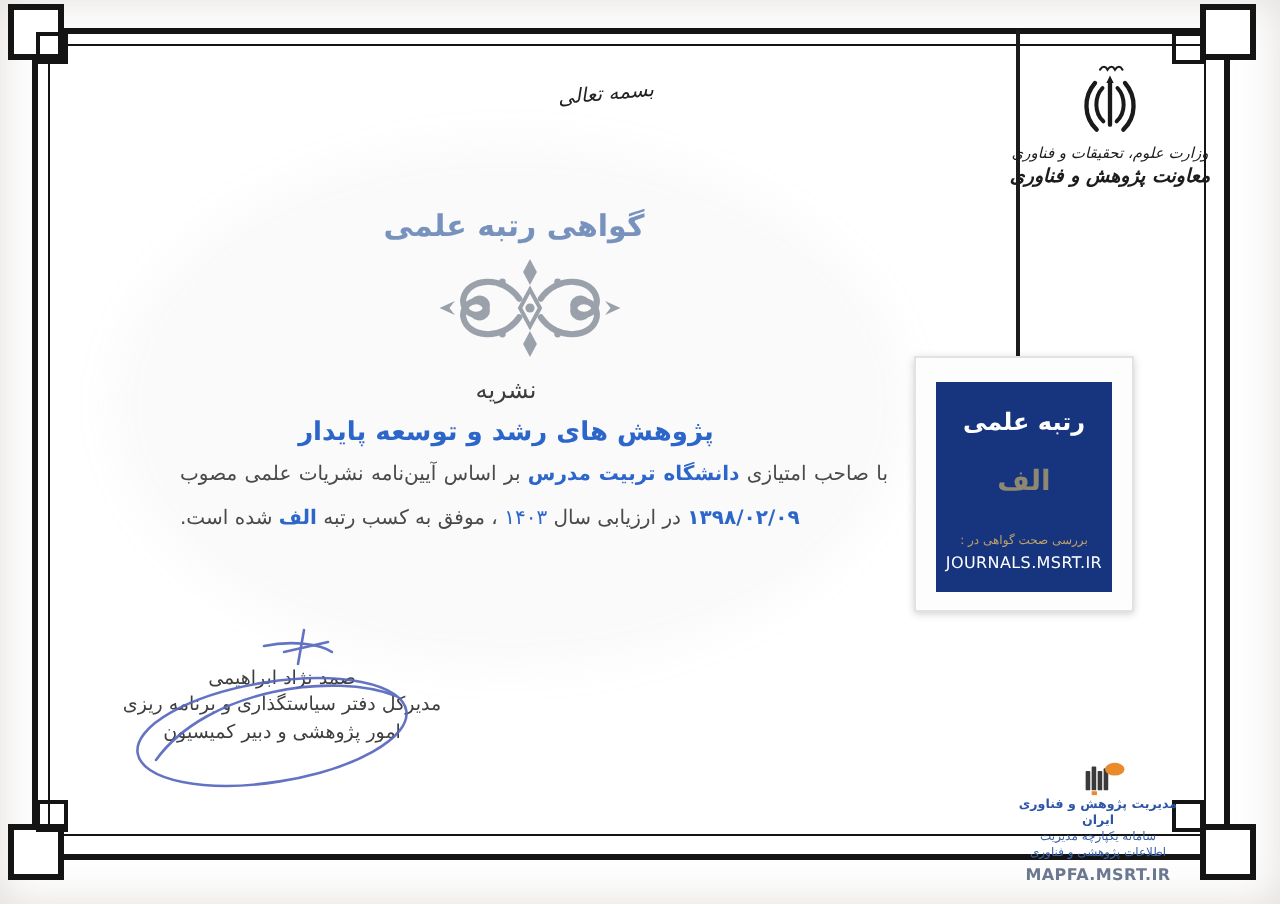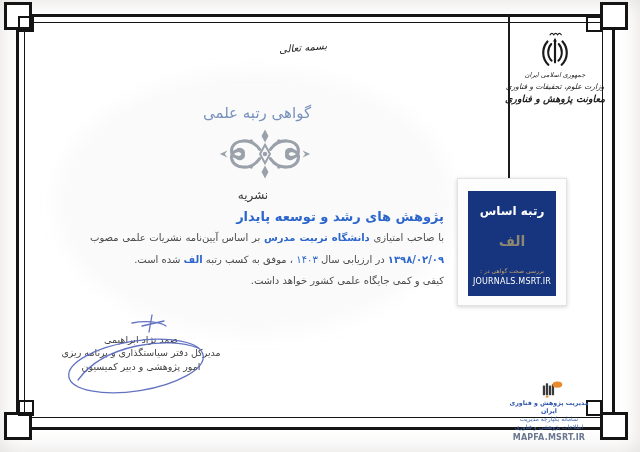--- a/index.html
+++ b/index.html
@@ -33,29 +33,29 @@
   .nastaliq{font-style:italic;}
   .gov-country{font-size:6.5px;}
   .gov-ministry{font-size:7.5px;}
   .gov-deputy{font-size:9.5px;font-weight:bold;}
   .gov-commission{font-size:9px;margin-top:2px;}
   
   .bismillah{position:absolute;left:258px;top:42px;width:90px;text-align:center;
     font-size:10px;font-style:italic;color:#222;transform:rotate(-5deg);direction:rtl;}
   
   .cert-title{position:absolute;left:152px;top:104px;width:210px;text-align:center;
-    font-size:15px;font-weight:normal;color:#7792bd;direction:rtl;letter-spacing:.5px;}
+    font-size:15px;font-weight:bold;color:#7792bd;direction:rtl;letter-spacing:.5px;}
   .ornament{position:absolute;left:219px;top:128px;width:92px;height:52px;}
   
   .body-block{position:absolute;left:62px;top:188px;width:382px;direction:rtl;color:#4a4a4a;}
   .journal-label{font-size:12px;text-align:center;color:#3c3c3c;}
-  .journal-name{font-size:13px;font-weight:bold;color:#2d66cb;text-align:right;margin-top:7px;}
+  .journal-name{font-size:13px;font-weight:bold;color:#2d66cb;text-align:center;margin-top:7px;}
   .b-line{font-size:10px;line-height:1.45;margin-top:7px;margin-left:28px;}
   .b-just{text-align:justify;text-align-last:justify;}
-  .b-right{text-align:right;}
+  .b-right{text-align:left;}
   .blue-b{color:#2d66cb;font-weight:bold;}
   .blue{color:#2d66cb;}
   .para2{margin-top:17px;}
   
   .sig-block{position:absolute;left:42px;top:333px;width:198px;text-align:center;
     direction:rtl;font-size:9.5px;line-height:1.42;color:#3e3e3e;}
   .sig-scribble{position:absolute;left:46px;top:312px;width:178px;height:98px;opacity:.92;}
   
   .tag-string{position:absolute;left:508px;top:15px;width:1.6px;height:164px;background:#1c1c1c;}
   .rank-tag{position:absolute;left:457px;top:178px;width:108px;height:126px;
@@ -99,21 +99,20 @@
           <path d="M12 5 q2.5 -3.5 4.5 0 q2.5 -3.5 4.5 0 q2.5 -3.5 4.5 0" stroke-width="1.3"></path>
           <path d="M18 12 V 38" stroke-width="2.6"></path>
           <path d="M18 8.5 l2.2 4.5 h-4.4 z" fill="#1a1a1a" stroke="none"></path>
           <path d="M13.5 16 C8.5 21.5, 8.5 31, 14 36" stroke-width="2.4"></path>
           <path d="M22.5 16 C27.5 21.5, 27.5 31, 22 36" stroke-width="2.4"></path>
           <path d="M9 13 C2 21, 2 33.5, 10 41" stroke-width="2.6"></path>
           <path d="M27 13 C34 21, 34 33.5, 26 41" stroke-width="2.6"></path>
         </g>
       </svg>
     </span>
-    <div class="gov-line gov-country nastaliq">جمهوری اسلامی ایران</div>
     <div class="gov-line gov-ministry nastaliq">وزارت علوم، تحقیقات و فناوری</div>
     <div class="gov-line gov-deputy nastaliq">معاونت پژوهش و فناوری</div>
   </div>
 
   <div class="bismillah">بسمه تعالی</div>
 
   <div class="cert-title">گواهی رتبه علمی</div>
   <div class="ornament">
     <svg width="92" height="52" viewBox="0 0 120 66">
       <defs>
@@ -146,21 +145,20 @@
       <span>بر اساس آیین‌نامه نشریات علمی مصوب</span>
     </div>
     <div class="b-line b-right">
       <span class="blue-b">۱۳۹۸/۰۲/۰۹</span>
       <span>در ارزیابی سال</span>
       <span class="blue">۱۴۰۳</span>
       <span>، موفق به کسب رتبه</span>
       <span class="blue-b">الف</span>
       <span>شده است.</span>
     </div>
-    <div class="b-line b-right">کیفی و کمی جایگاه علمی کشور خواهد داشت.</div>
   </div>
 
   <div class="sig-block">
     <div>صمد نژاد ابراهیمی</div>
     <div>مدیرکل دفتر سیاستگذاری و برنامه ریزی</div>
     <div>امور پژوهشی و دبیر کمیسیون</div>
   </div>
   <div class="sig-scribble">
     <svg width="178" height="98" viewBox="0 0 178 98">
       <g fill="none" stroke="#5668bd" stroke-width="1.3" stroke-linecap="round">
@@ -169,21 +167,21 @@
         <path d="M86 11 c14 -3 28 -1 34 3"></path>
         <ellipse cx="90" cy="54" rx="68" ry="25" transform="rotate(-9 90 54)"></ellipse>
         <path d="M32 68 C58 32, 122 24, 152 36"></path>
       </g>
     </svg>
   </div>
 
   <div class="tag-string"></div>
   <div class="rank-tag">
     <div class="rank-tag-inner">
-      <div class="tag-title">رتبه اساس</div>
+      <div class="tag-title">رتبه علمی</div>
       <div class="tag-grade">الف</div>
       <div class="tag-spacer"></div>
       <div class="tag-verify">بررسی صحت گواهی در :</div>
       <div class="tag-url">JOURNALS.MSRT.IR</div>
     </div>
   </div>
 
   <div class="mapfa">
     <span>
       <svg width="30" height="18" viewBox="0 0 34 20">

